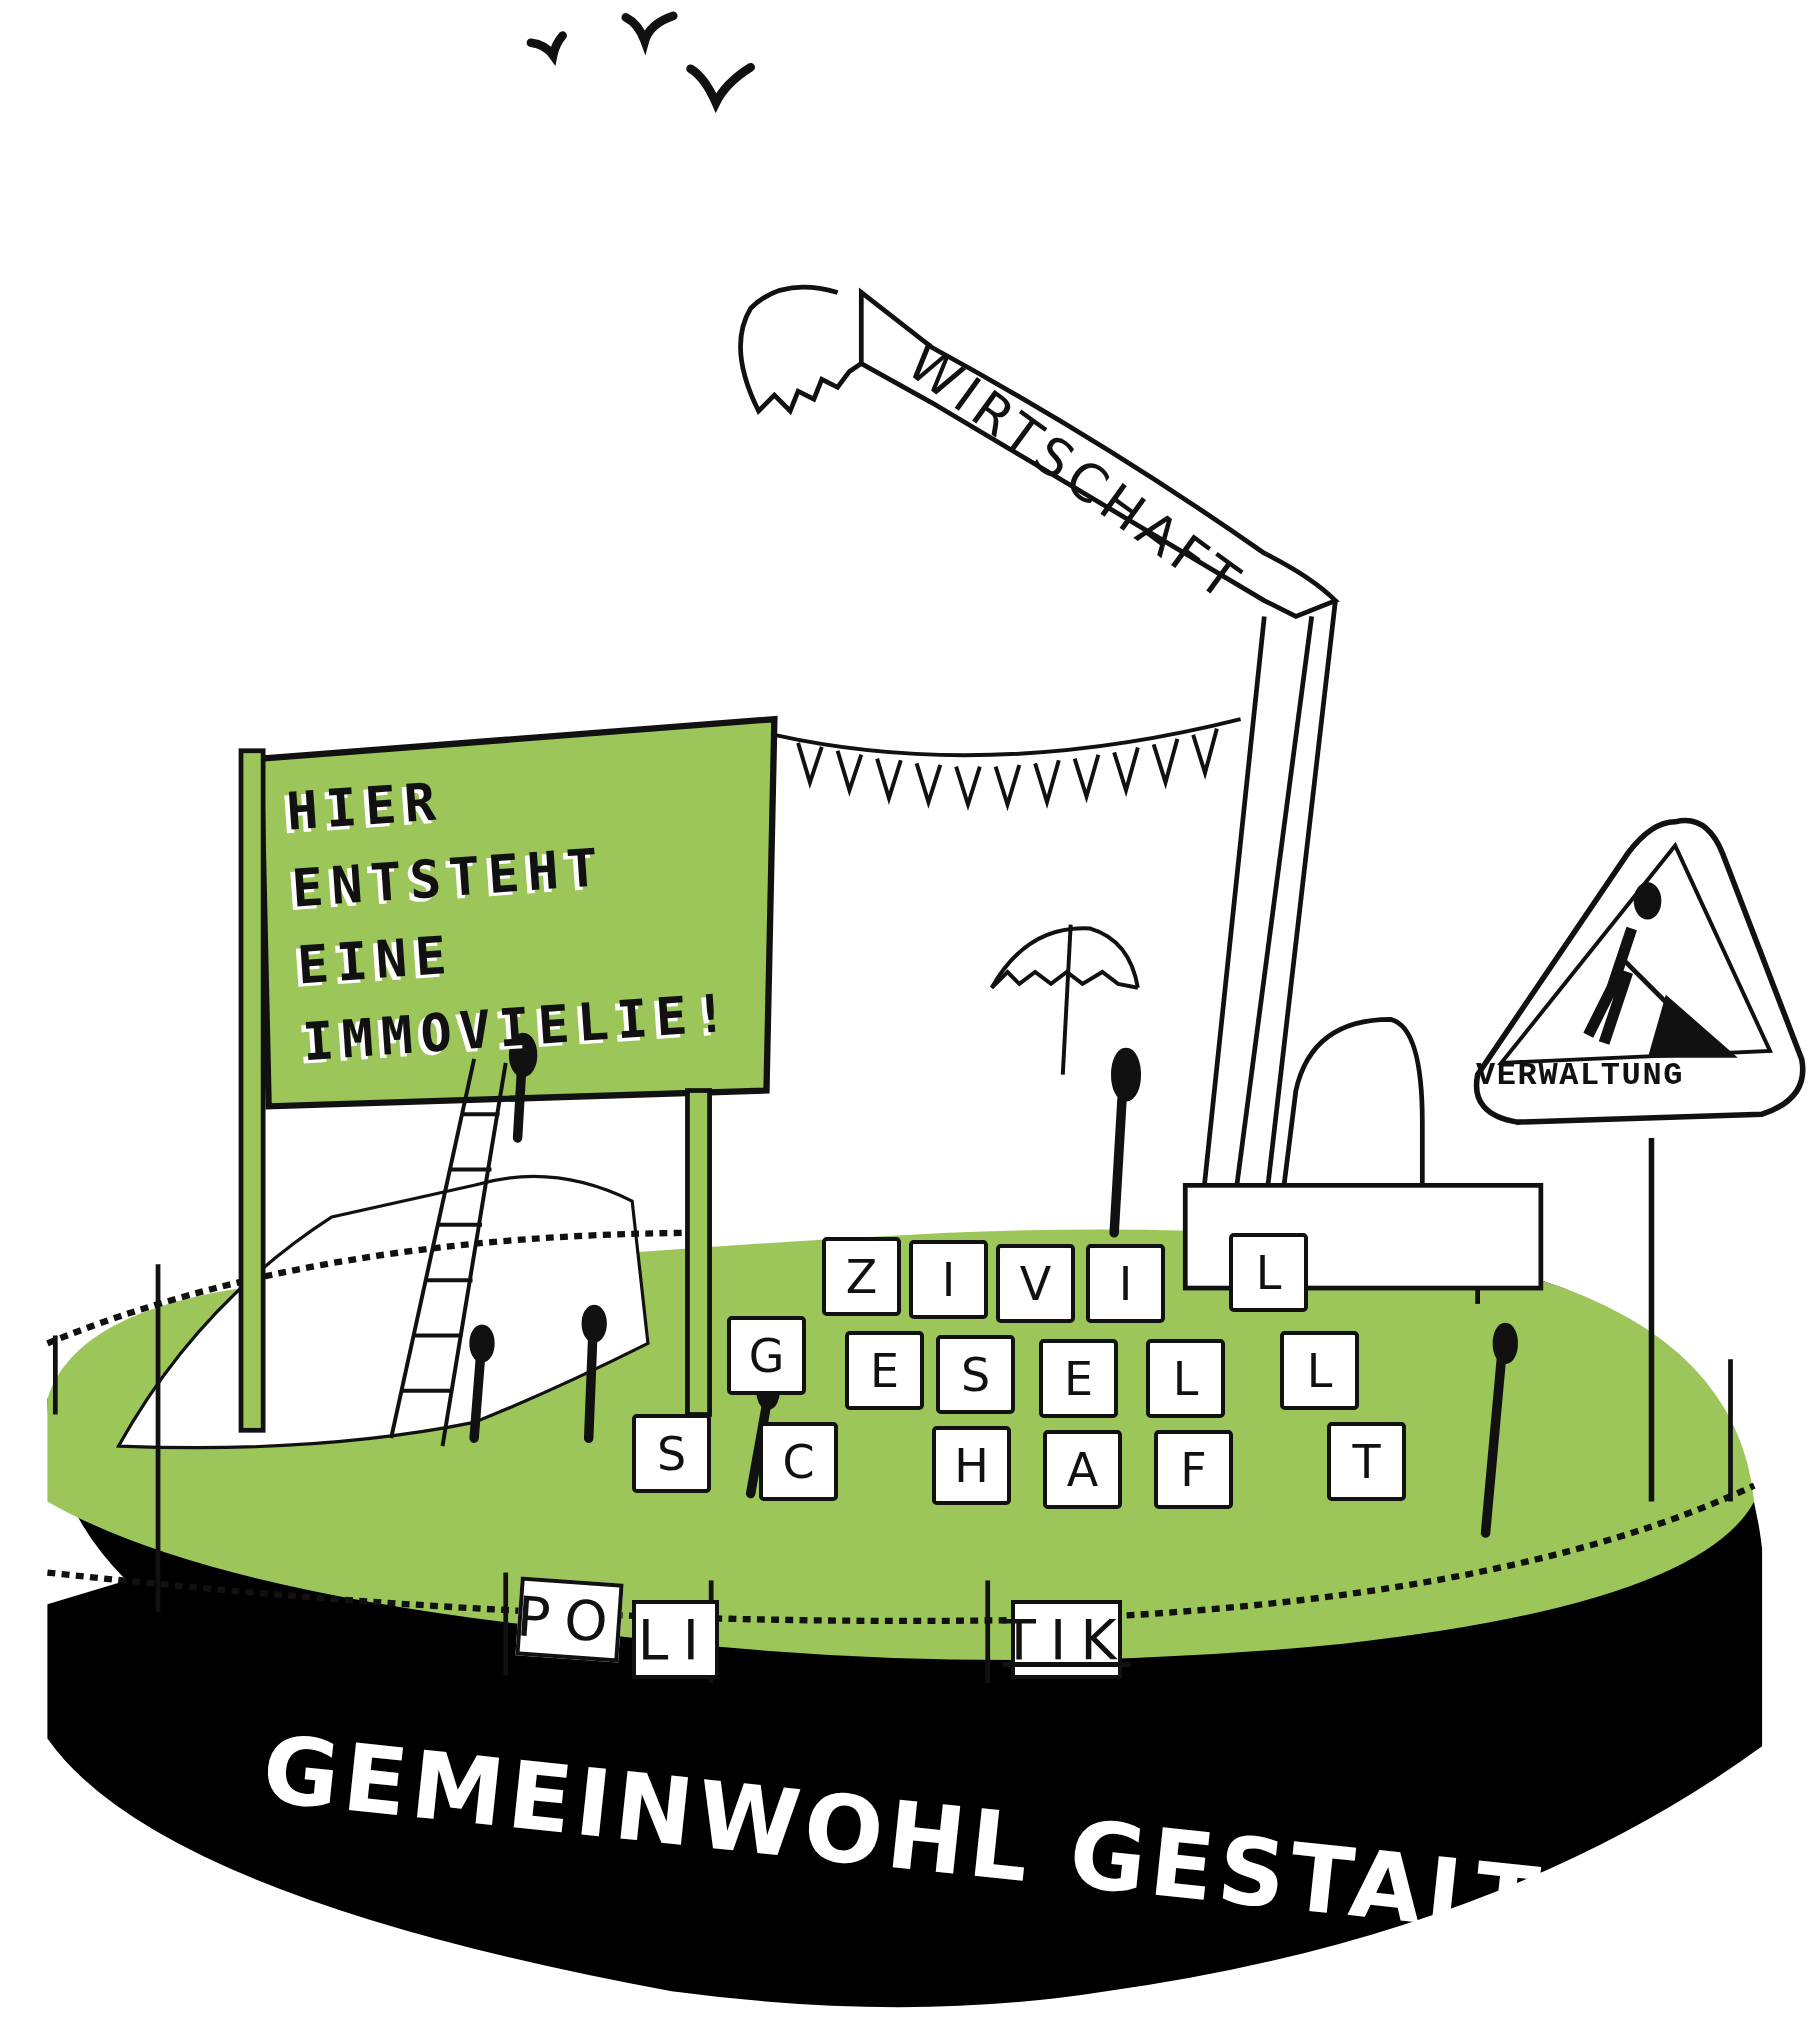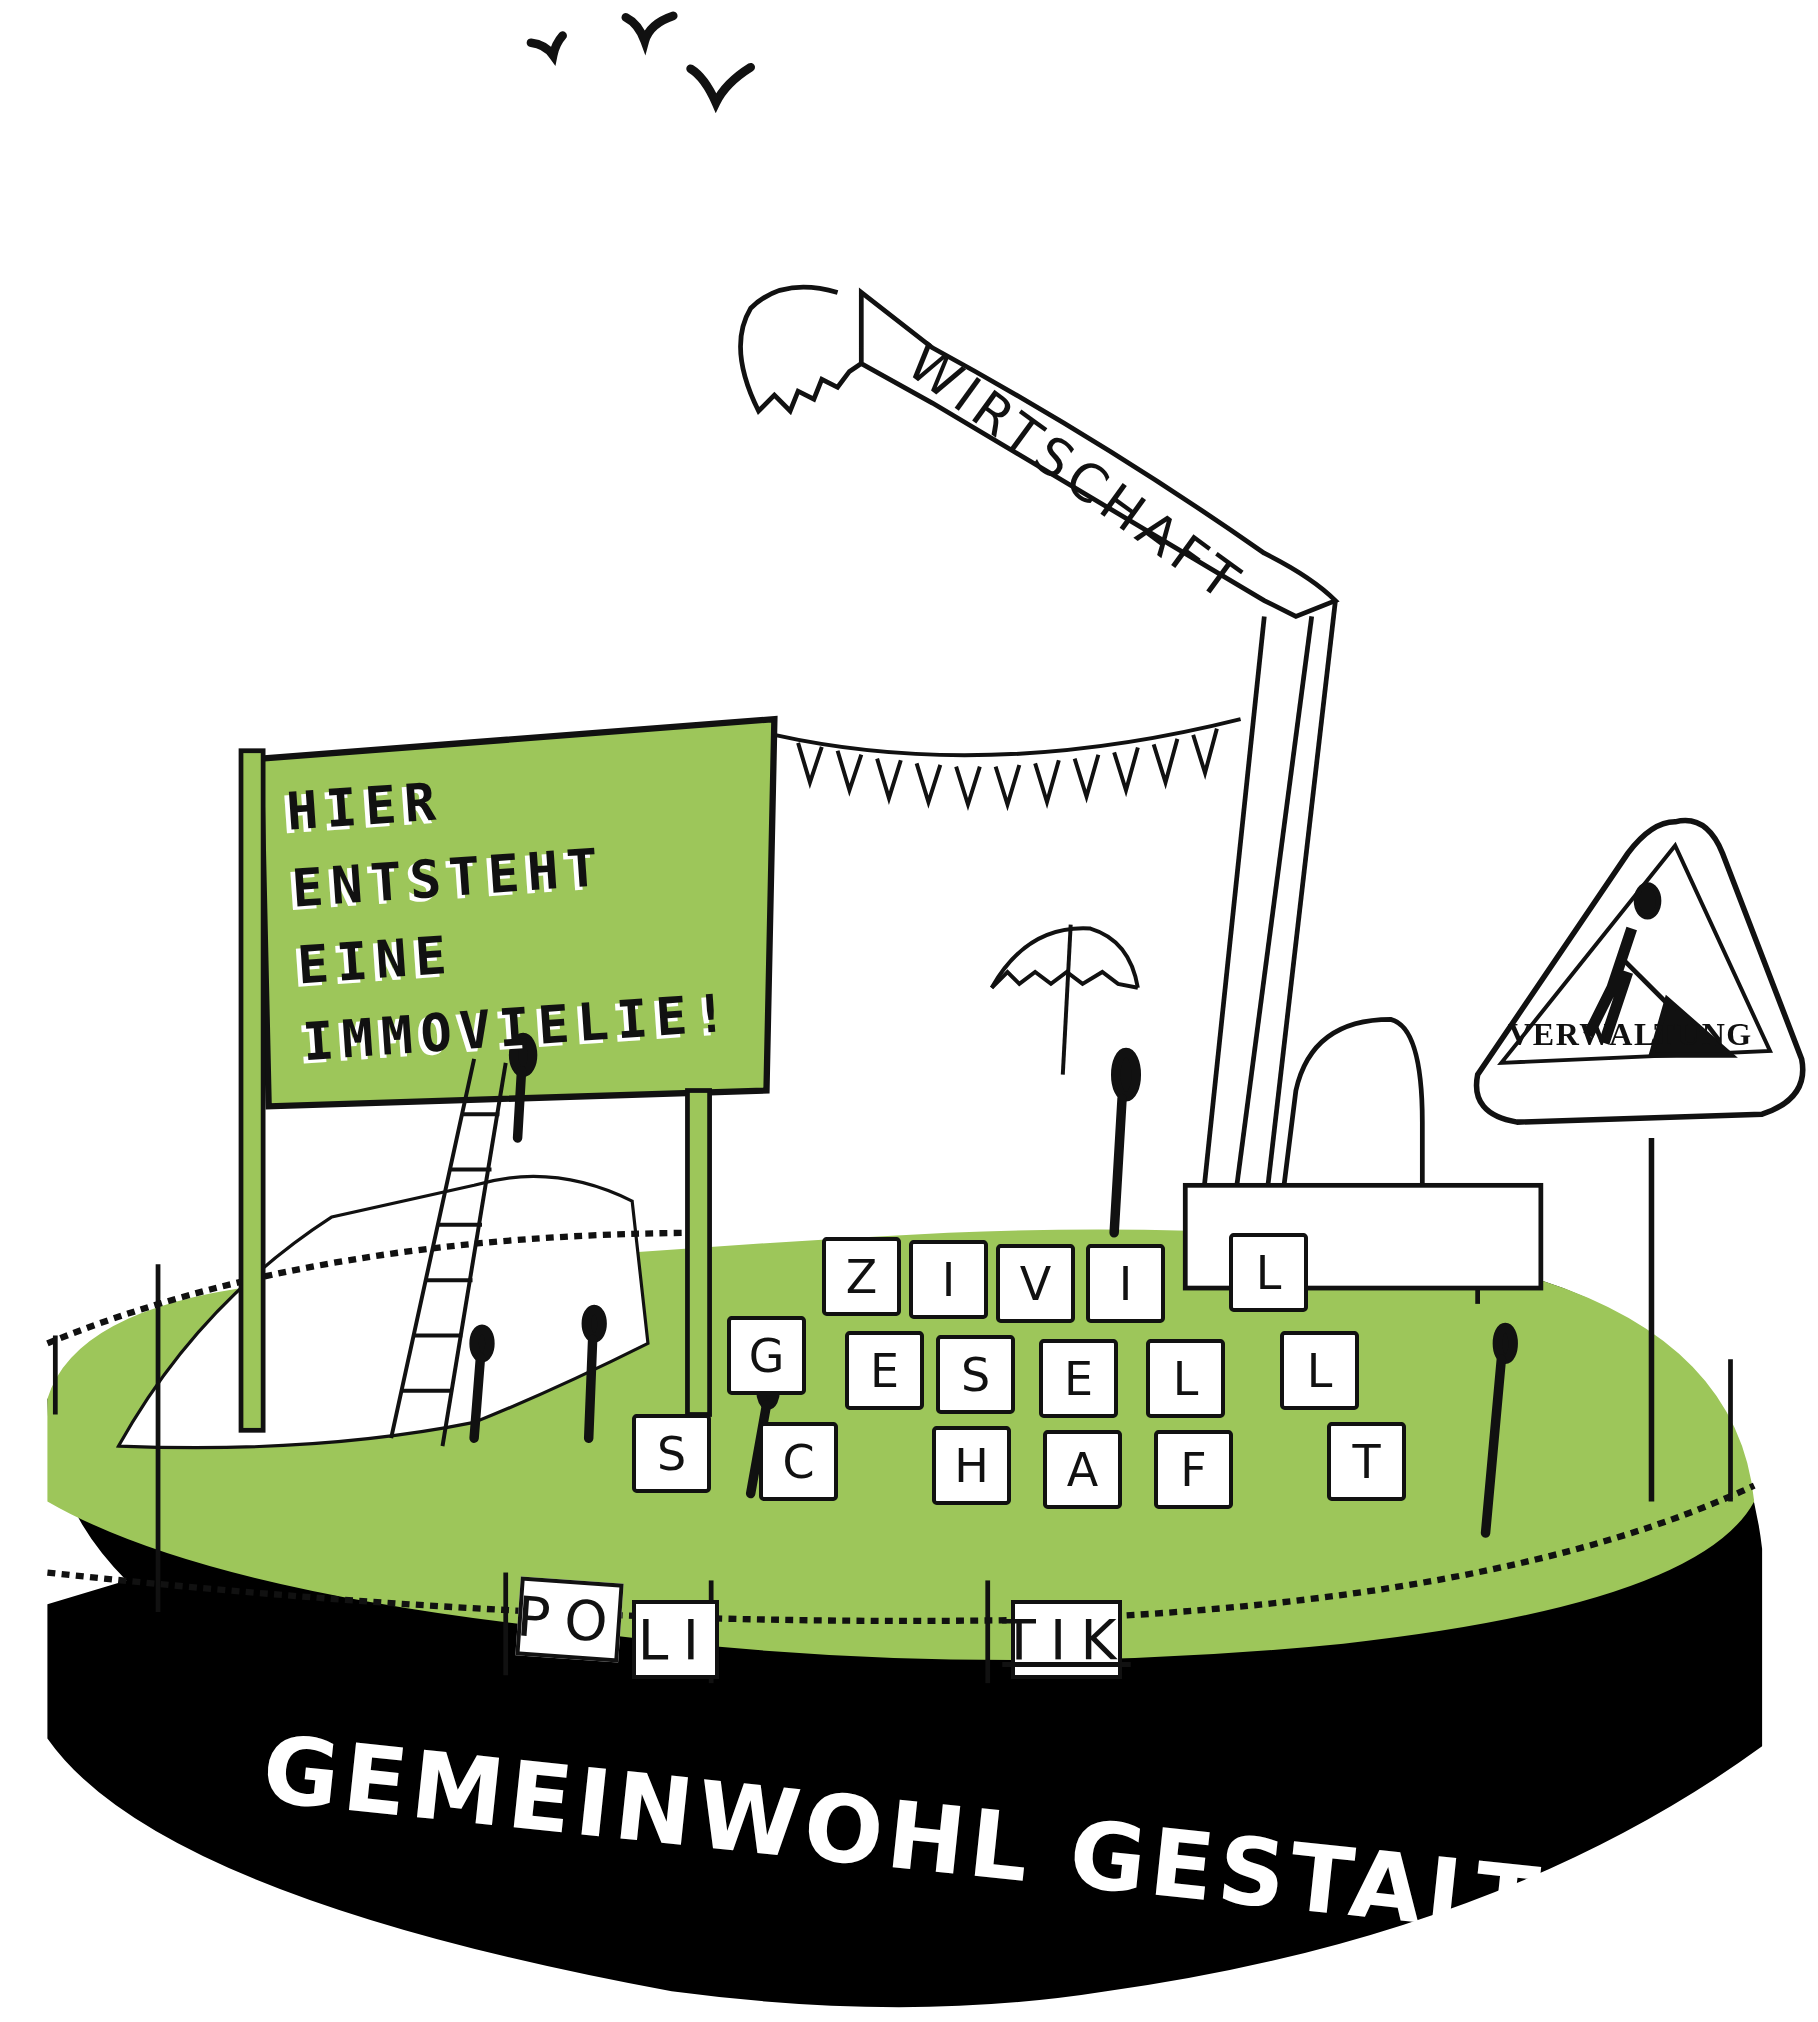--- a/index.html
+++ b/index.html
@@ -3,21 +3,21 @@
 <meta charset="utf-8">
 <style>
   html,body{margin:0;padding:0;background:#ffffff;}
   body{width:1819px;height:2023px;position:relative;overflow:hidden;font-family:"DejaVu Sans",sans-serif;}
   svg{position:absolute;left:0;top:0;}
   .sign-text{position:absolute;left:284px;top:774px;width:490px;font-family:"DejaVu Sans Mono",monospace;font-weight:bold;font-size:52px;line-height:77px;color:#111;letter-spacing:8px;transform:rotate(-4deg);transform-origin:left top;text-shadow:-4.7px 3.2px 0 #ffffff;}
   .block{position:absolute;width:79px;height:79px;background:#fff;border:4.7px solid #111;border-radius:4.7px;display:flex;align-items:center;justify-content:center;font-family:"DejaVu Sans",sans-serif;font-size:46px;color:#111;box-sizing:border-box;}
   .politik{position:absolute;background:#fff;border:4px solid #111;height:79px;display:flex;align-items:center;justify-content:center;font-family:"DejaVu Sans",sans-serif;font-size:55px;letter-spacing:14.2px;color:#111;box-sizing:border-box;}
   .slogan{position:absolute;left:269px;top:1715px;font-family:"DejaVu Sans",sans-serif;font-weight:bold;font-size:93px;color:#fff;letter-spacing:4.7px;transform:rotate(6deg);transform-origin:left top;white-space:nowrap;}
   .wirtschaft{position:absolute;left:932px;top:332px;font-family:"DejaVu Sans",sans-serif;font-size:52px;color:#111;letter-spacing:6.3px;transform:rotate(36deg);transform-origin:left top;white-space:nowrap;}
-  .verwaltung{position:absolute;left:1476px;top:1016px;font-family:Liberation Serif, serif;font-weight:bold;font-size:32px;color:#111;letter-spacing:1.6px;white-space:nowrap;margin-left:32px;}
+  .verwaltung{position:absolute;left:1476px;top:1057px;font-family:Liberation Mono, monospace;font-weight:bold;font-size:32px;color:#111;letter-spacing:1.6px;white-space:nowrap;}
 </style>
 </head>
 <body>
 
 <svg width="1819" height="2023" viewBox="0 0 2302 2560">
 
   <g stroke="#111" stroke-width="11" fill="none" stroke-linecap="round">
     <path d="M672 54 Q690 56 700 70 Q703 55 712 45"></path>
     <path d="M792 22 Q808 30 816 52 Q822 30 852 20"></path>
     <path d="M874 87 Q892 98 906 130 Q918 105 950 85"></path>

